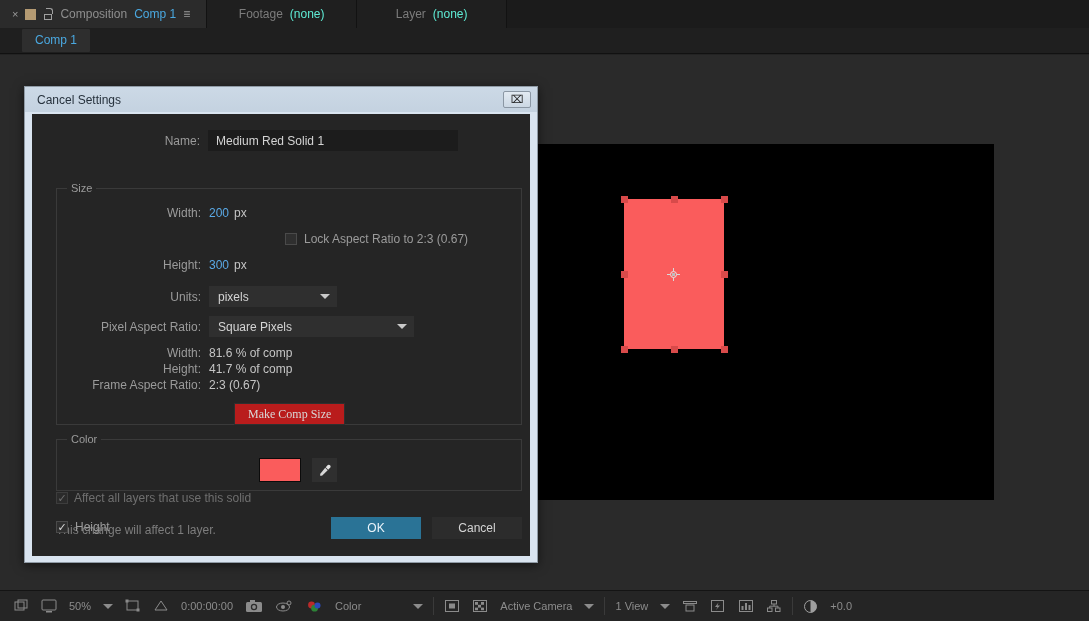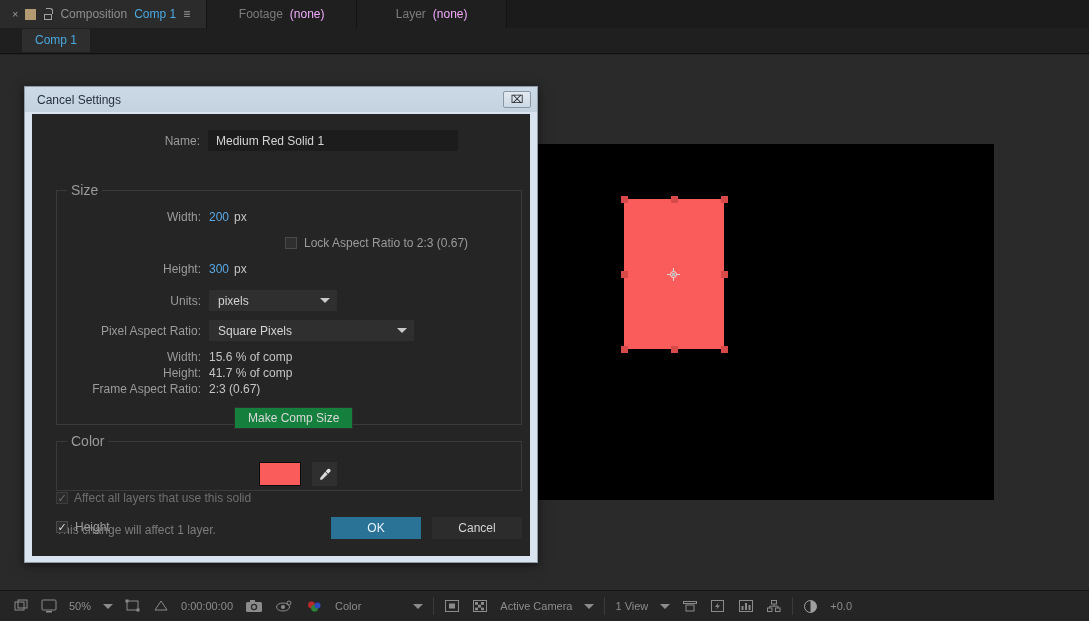--- a/index.html
+++ b/index.html
@@ -86,21 +86,21 @@
   .ptab-comp { color: #4aa8e0; }
   .hamb {
     display: inline-block;
     width: 11px;
     color: #9a9a9a;
     font-size: 12px;
     line-height: 1;
     letter-spacing: 0;
     cursor: pointer;
   }
-  .ptab-none { color: #f0abfc; }
+  .ptab-none { color: #5eead4; }
 
   
   .comp-tabrow {
     position: absolute;
     left: 0; top: 28px;
     width: 1089px; height: 26px;
     background: #1f1f1f;
     border-bottom: 1px solid #111;
     display: flex;
     align-items: center;
@@ -289,21 +289,21 @@
 
   fieldset.grp {
     position: absolute;
     border: 1px solid #3a3a3a;
     margin: 0;
     padding: 0;
     box-sizing: border-box;
   }
   fieldset.grp > legend {
     color: #9b9b9b;
-    font-size: 14px;
+    font-size: 11px;
     margin-left: 10px;
     padding: 0 4px;
   }
   .grp-size {
     left: 24px; top: 68px;
     width: 466px; height: 243px;
   }
   .grp-color {
     left: 24px; top: 319px;
     width: 466px; height: 58px;
@@ -347,29 +347,29 @@
   }
   .dd .ddcaret {
     width: 0; height: 0;
     border-left: 5px solid transparent;
     border-right: 5px solid transparent;
     border-top: 5px solid #c9c9c9;
     margin-left: 10px;
   }
 
   .btn {
-    background: #15803d;
+    background: #b91c1c;
     border: 1px solid #2f2f2f;
     color: #d8d8d8;
     font-size: 12px;
     height: 22px;
     padding: 0 13px;
     cursor: pointer;
     box-sizing: border-box;
-    font-family: Liberation Sans, sans-serif;
+    font-family: Liberation Serif, serif;
   }
 
   .color-inner { position: relative; width: 100%; height: 100%; }
   .color-swatch {
     position: absolute;
     left: 202px; top: 13px;
     width: 42px; height: 24px;
     background: #fa5c5c;
     border: 1px solid #0b0b0b;
     box-sizing: border-box;
@@ -678,21 +678,21 @@
           <div class="sr" style="left:0; top:92px;">
             <span class="lbl">Units:</span>
             <span class="dd fld" style="width:128px;">
               <span>pixels</span>
               <span class="ddcaret"></span>
             </span>
           </div>
 
           <div class="sr" style="left:0; top:152px;">
             <span class="lbl">Width:</span>
-            <span class="fld val-gray">15.6 % of comp</span>
+            <span class="fld val-gray">81.6 % of comp</span>
           </div>
 
           <div class="sr" style="left:0; top:168px;">
             <span class="lbl">Height:</span>
             <span class="fld val-gray">41.7 % of comp</span>
           </div>
 
           <div class="sr" style="left:0; top:184px;">
             <span class="lbl">Frame Aspect Ratio:</span>
             <span class="fld val-gray">2:3 (0.67)</span>

